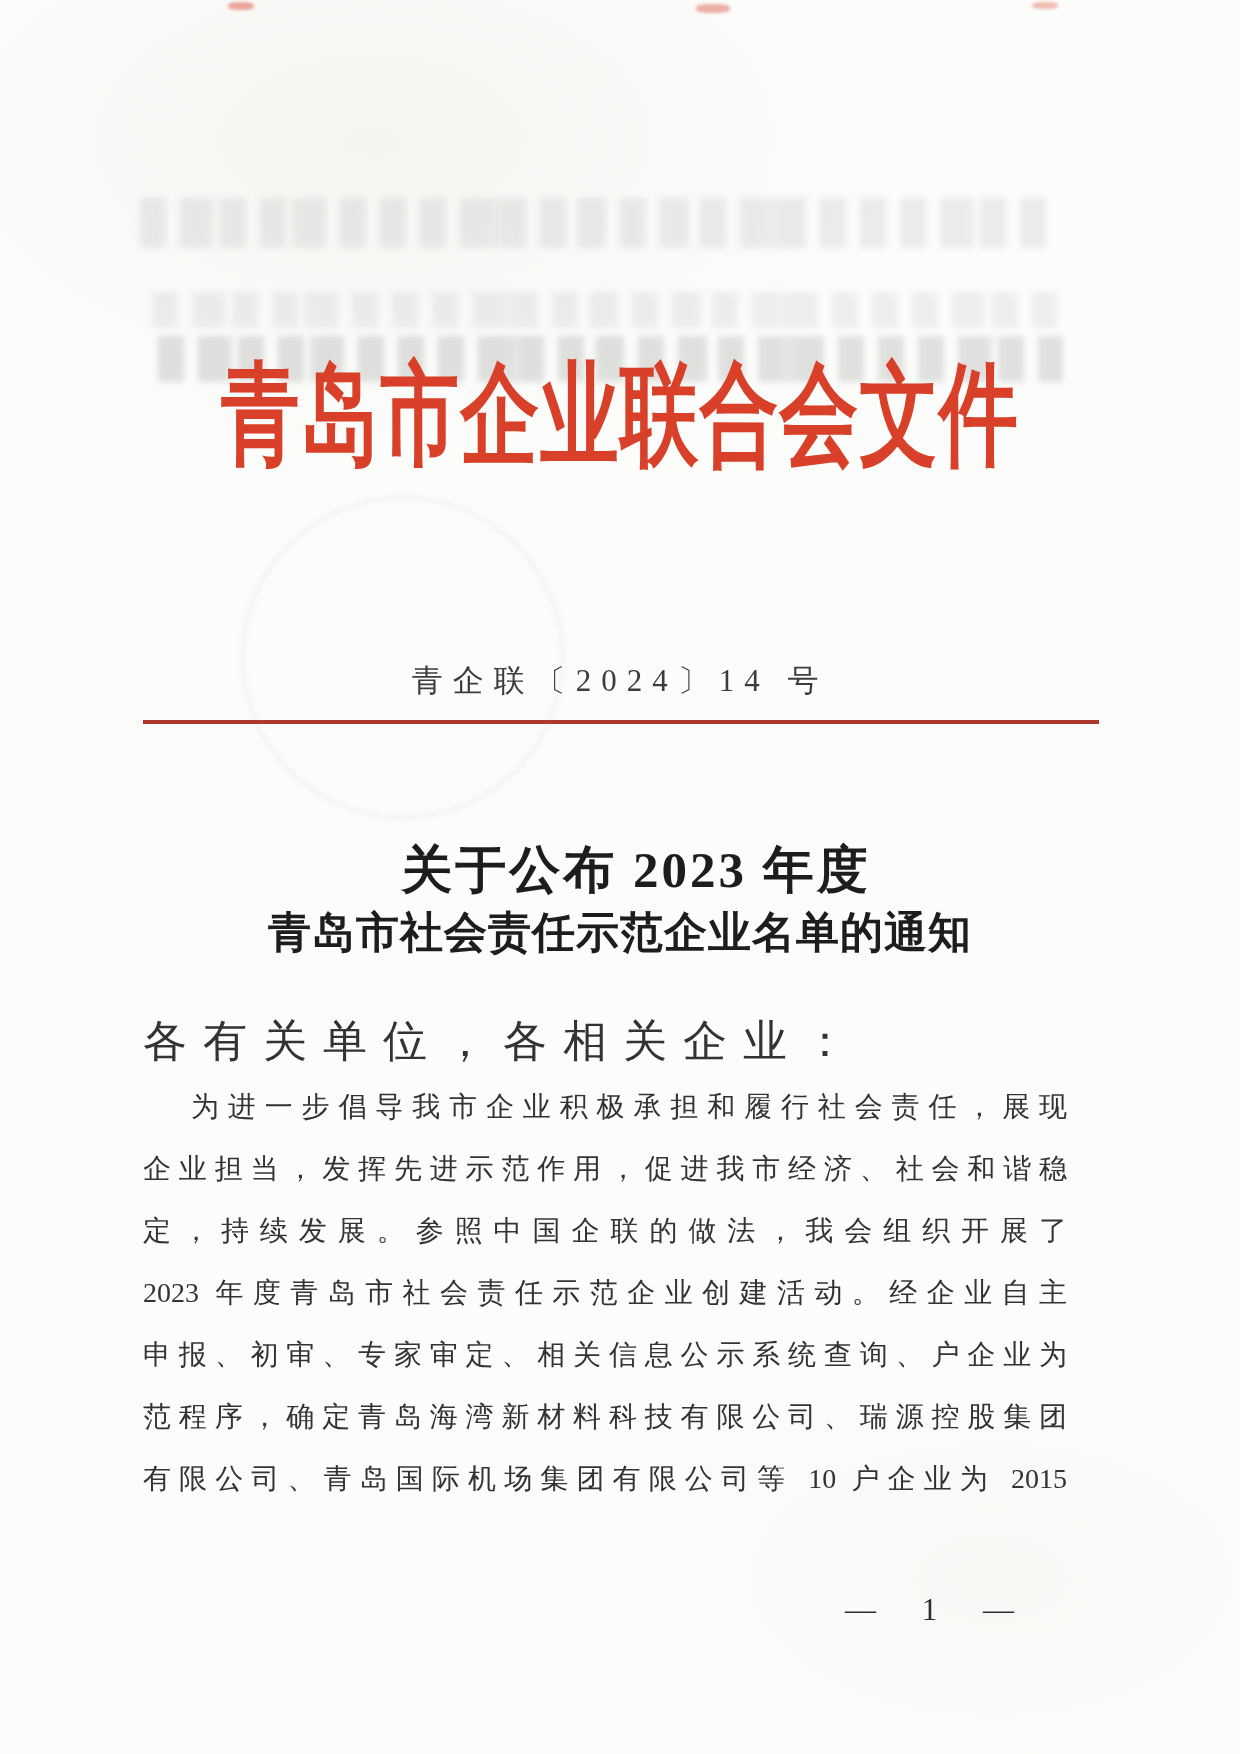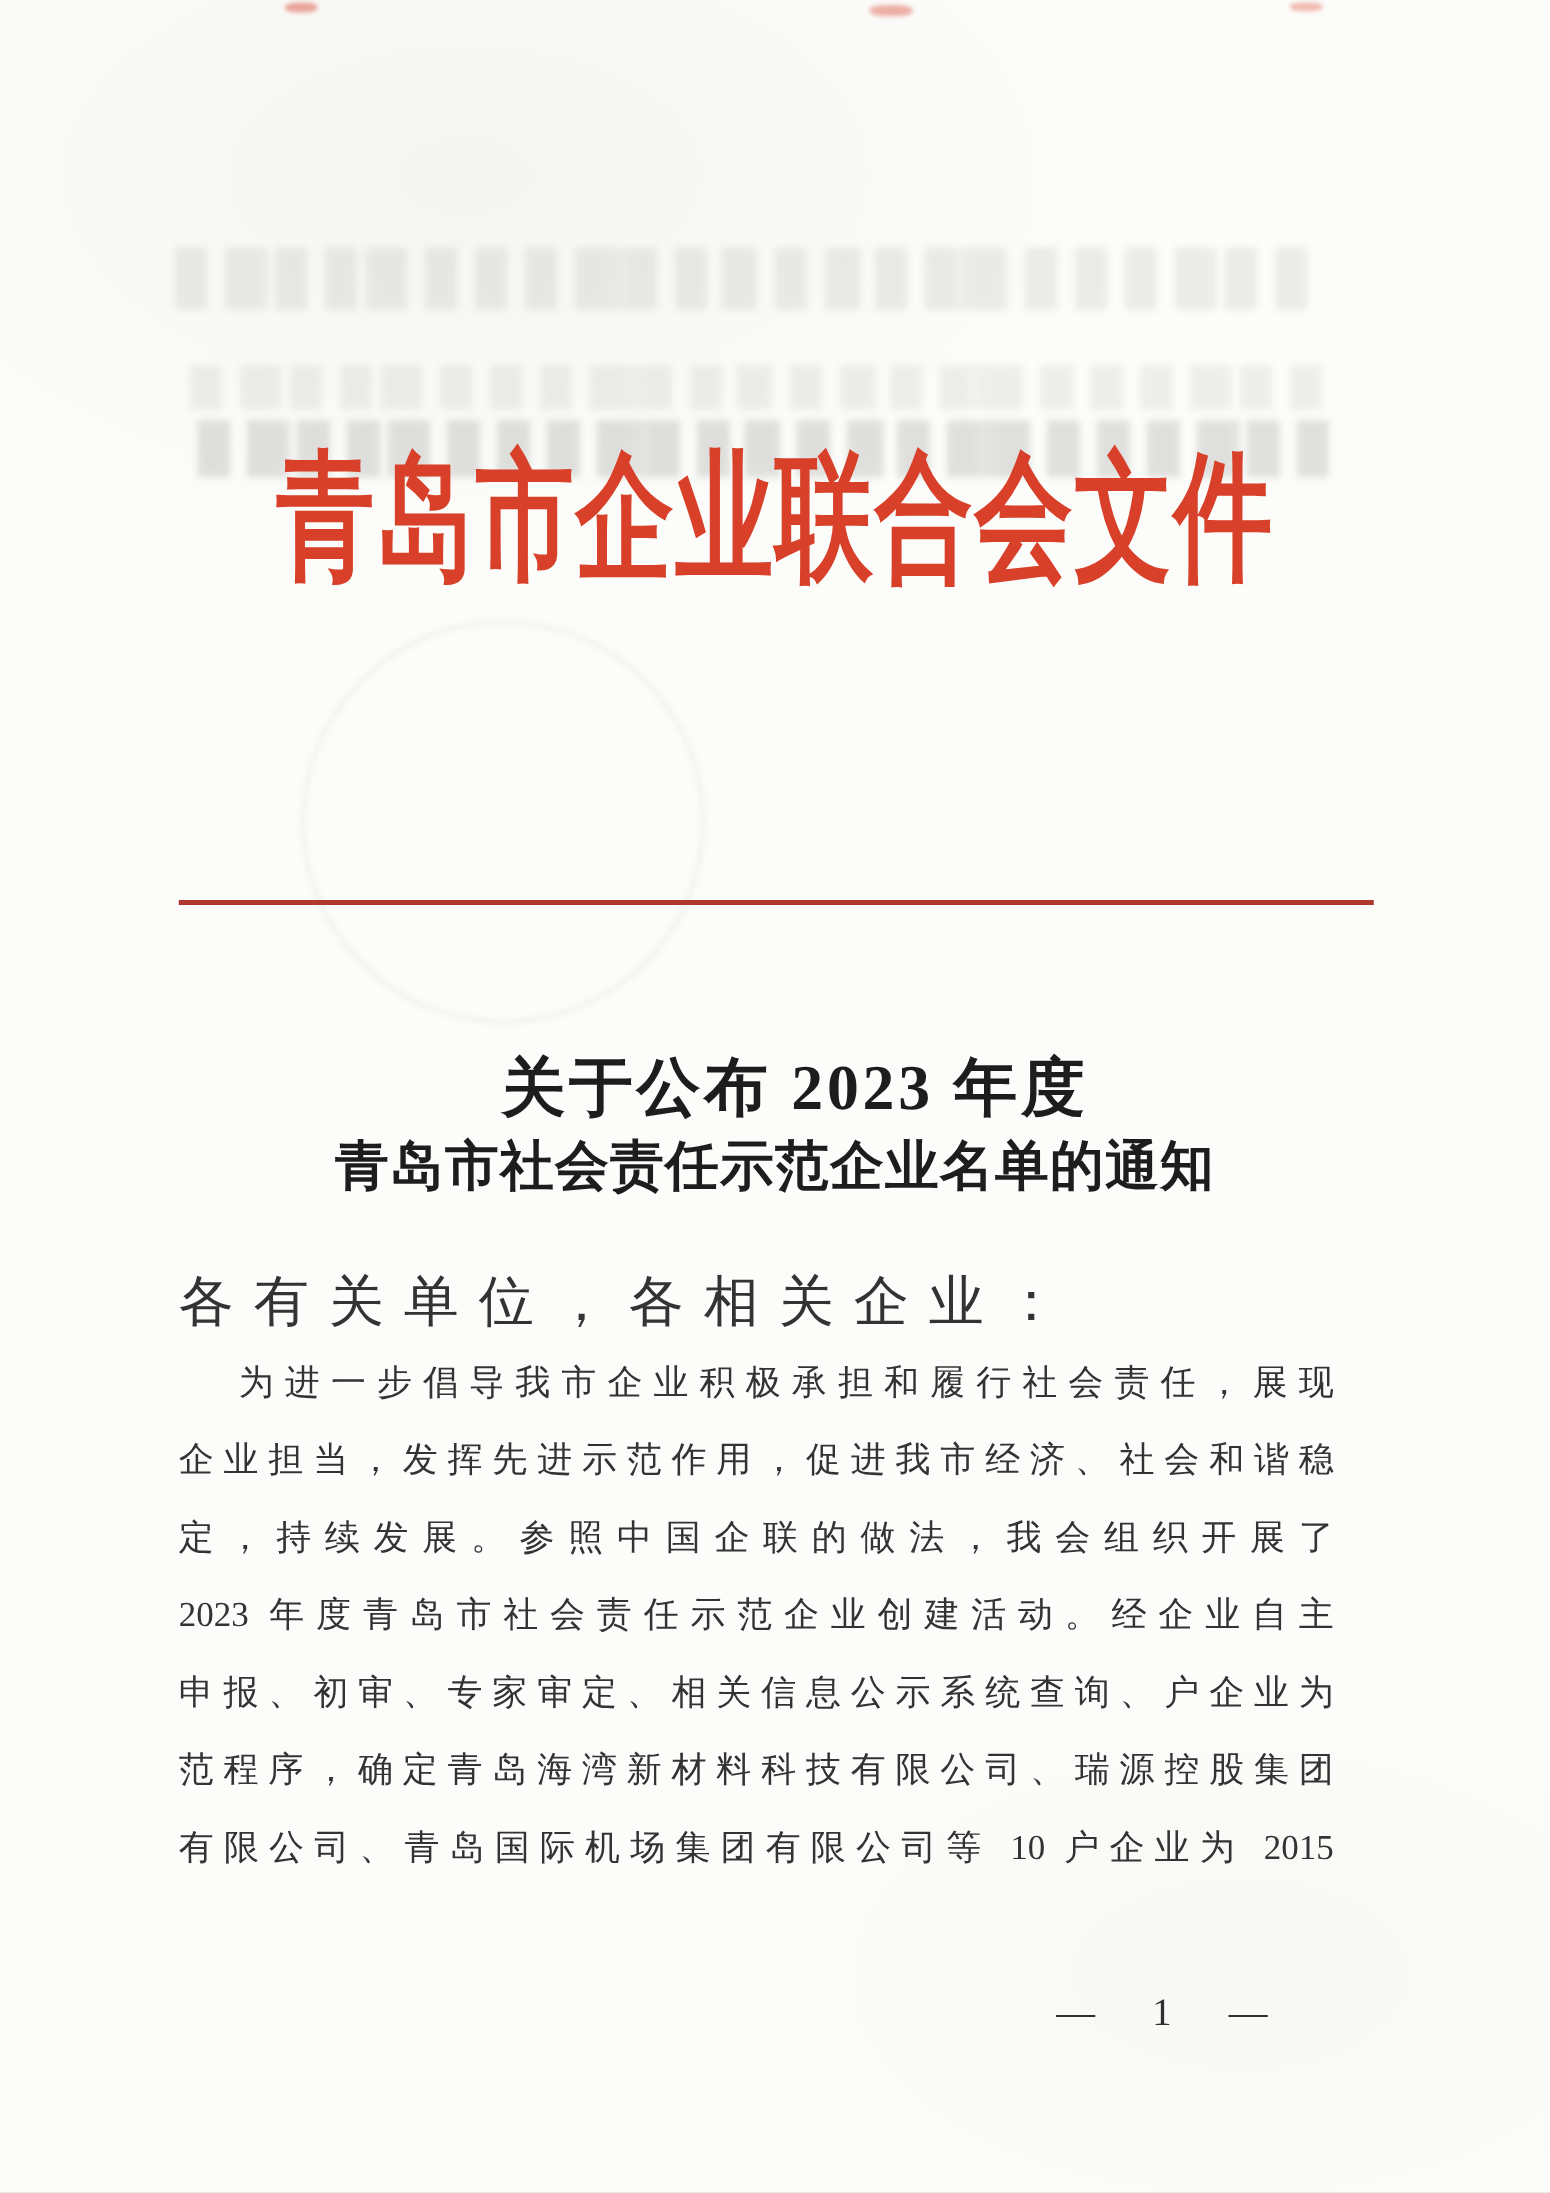--- a/index.html
+++ b/index.html
@@ -119,20 +119,21 @@
   <div class="speck s3"></div>
 
   <div class="ghost-line gl1"></div>
   <div class="ghost-line gl2"></div>
   <div class="ghost-line gl3"></div>
 
   <div class="seal-ghost"></div>
 
   <div class="header-title">青岛市企业联合会文件</div>
 
+  <div class="doc-number">青企联〔2024〕14 号</div>
 
   <div class="red-line"></div>
 
   <div class="title-line1">关于公布 2023 年度</div>
 
   <div class="title-line2">青岛市社会责任示范企业名单的通知</div>
 
   <div class="salutation">各有关单位，各相关企业：</div>
 
   <div class="body-para">

